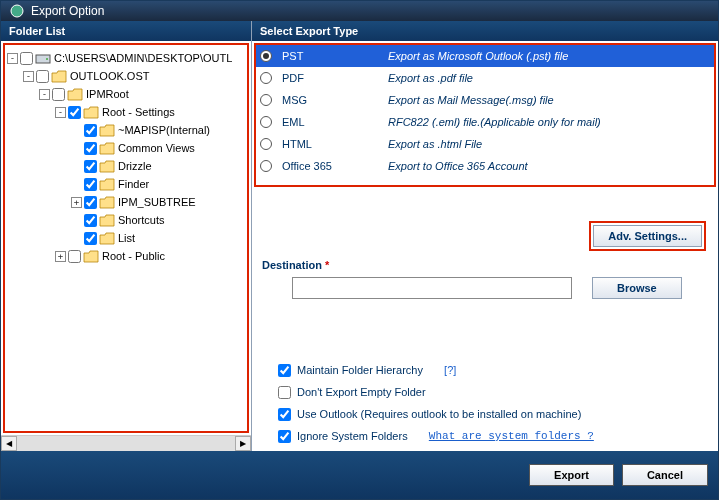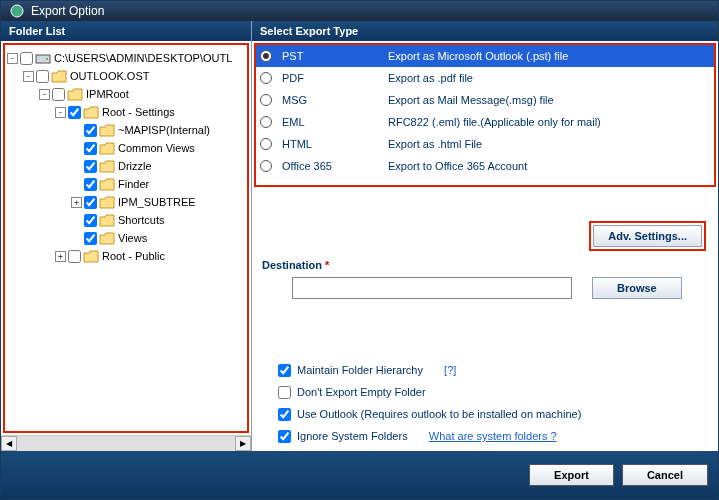--- a/index.html
+++ b/index.html
@@ -24,35 +24,35 @@
 .scrollbar-h { height: 16px; background: #e8e8e8; border-top: 1px solid #ccc; display: flex; }
 .scroll-btn { width: 16px; height: 15px; background: #f0f0f0; border: 1px solid #aaa; display: flex; align-items: center; justify-content: center; font-size: 8px; }
 .scroll-track { flex: 1; background: #e0e0e0; }
 .export-list-wrap { border: 2px solid #d20; margin: 2px; background: #fff; height: 182px;}
 .export-list { width: 100%; }
 .export-row { display: flex; align-items: center; height: 22px; padding: 0 4px; border-bottom: 1px solid transparent; color: #003366; }
 .export-row.selected { background: #2060d8; color: #fff; }
 .radio { width: 12px; height: 12px; border: 1px solid #555; border-radius: 50%; background: #fff; margin-right: 6px; position: relative; }
 .export-row.selected .radio::after { content:''; position:absolute; width:6px; height:6px; background:#333; border-radius:50%; top:2px; left:2px; }
 .col-type { width: 110px; padding-left: 4px; }
-.col-desc { flex: 1; }
+.col-desc { flex: 1; font-style: italic; }
 .right-body { padding: 8px 10px 4px 10px; flex: 1; display: flex; flex-direction: column; }
 .adv-btn-row { display: flex; justify-content: flex-end; margin: 24px 2px 8px 0; }
 .adv-btn { border: 2px solid #d20; padding: 2px; }
 .adv-btn button { padding: 4px 14px; font-size: 11px; color: #003366; font-weight: bold; background: linear-gradient(#fdfdfd,#e0e6ef); border: 1px solid #8fa0b5; cursor: pointer;}
 .dest-label { color: #003366; font-weight: bold; margin-bottom: 6px; }
 .dest-label .req { color: #c00; }
 .dest-row { display: flex; gap: 20px; align-items: center; margin-bottom: 10px; padding-left: 30px;}
 .dest-input { flex: 0 0 280px; height: 22px; border: 1px solid #888; padding: 2px 4px; font-size: 11px; }
 .browse-btn { padding: 4px 24px; font-size: 11px; color: #003366; font-weight: bold; background: linear-gradient(#fdfdfd,#e0e6ef); border: 1px solid #8fa0b5; cursor: pointer;}
 .options { margin-top: 50px; padding-left: 16px;}
 .opt-row { display: flex; align-items: center; height: 22px; color: #003366; gap: 6px;}
 .opt-chk { width: 13px; height: 13px; }
 .opt-link { color: #1a5fcc; cursor: pointer; }
-.opt-link.u { text-decoration: underline; }
+.opt-link.u { text-decoration: underline; font-family: Liberation Mono, monospace; }
 .opt-hint { color: #1a5fcc; }
 .footer { background: linear-gradient(#1a4a7a, #0f3560); height: 48px; display: flex; align-items: center; justify-content: flex-end; padding: 0 10px; gap: 8px; }
 .footer button { padding: 4px 24px; font-size: 11px; font-weight: bold; background: linear-gradient(#fdfdfd,#e0e6ef); border: 1px solid #555; cursor: pointer;}
 .ind { display:inline-block; }
 </style>
 </head>
 <body>
 
 <div class="window">
   <div class="titlebar">
@@ -177,21 +177,21 @@
             </div>
             <div class="tree-item">
               <span class="ind" style="width: 64px;"></span>
               <span class="expander empty"></span>
               <input type="checkbox" class="chk" checked="" style="">
               <span class="folder">
                 <svg width="16" height="13">
                   <path d="M1 3 L6 3 L7 1 L15 1 L15 12 L1 12 Z" fill="#ffe08a" stroke="#b8860b" stroke-width="0.8"></path>
                 </svg>
               </span>
-              <span class="tree-label">Views</span>
+              <span class="tree-label">List</span>
             </div>
             <div class="tree-item">
               <span class="ind" style="width: 48px;"></span>
               <span class="expander">+</span>
               <input type="checkbox" class="chk" style="">
               <span class="folder">
                 <svg width="16" height="13">
                   <path d="M1 3 L6 3 L7 1 L15 1 L15 12 L1 12 Z" fill="#ffe08a" stroke="#b8860b" stroke-width="0.8"></path>
                 </svg>
               </span>

